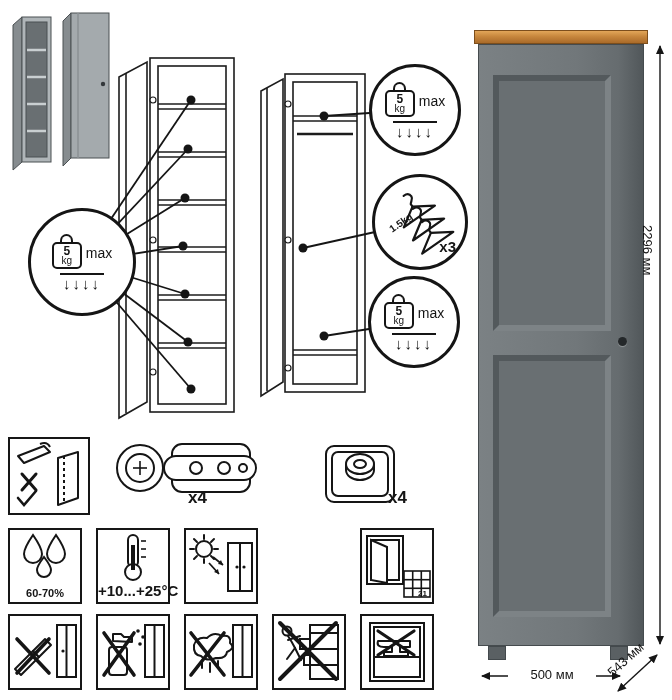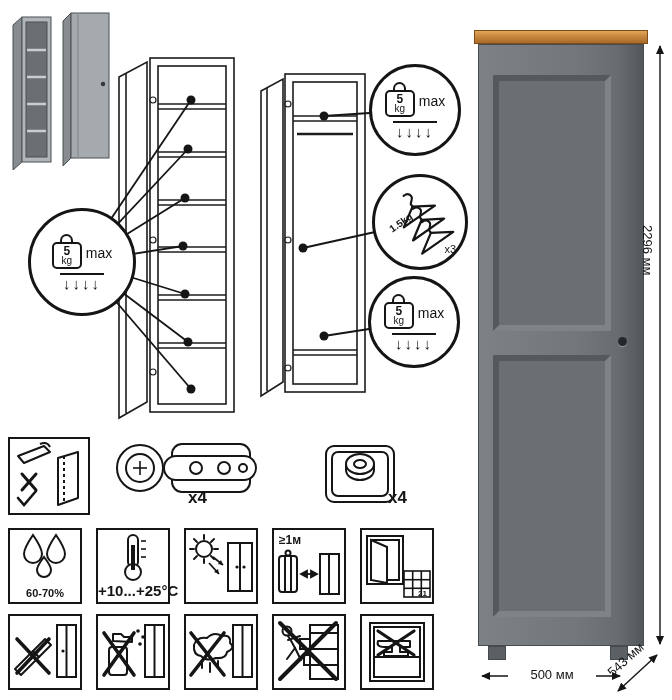--- a/index.html
+++ b/index.html
@@ -19,21 +19,21 @@
                    border:2.5px solid #151515; border-bottom:none; border-radius:7px 7px 0 0; box-sizing:border-box; }
   .kettle .val { font-size:12px; font-weight:bold; line-height:11px; }
   .kettle .unit { font-size:10px; line-height:8px; }
   .max-label { font-size:14px; margin-top:12px; }
   .arrow-row { margin-top:4px; border-top:2.5px solid #151515; padding:0 3px; font-size:15px;
                font-weight:bold; letter-spacing:2px; line-height:17px; }
   .callout.hanger { padding:0; }
   .callout.hanger svg { position:absolute; left:2px; top:0; }
   .hanger-load { position:absolute; left:13px; top:40px; font-size:10px; font-weight:bold;
                  transform:rotate(-35deg); }
-  .hanger-count { position:absolute; right:9px; bottom:12px; font-size:11px; font-weight:normal; }
+  .hanger-count { position:absolute; right:9px; bottom:12px; font-size:15px; font-weight:bold; }
 
   
   .wardrobe { position:absolute; left:478px; top:30px; width:166px; height:643px; z-index:2; }
   .w-top { position:absolute; left:-4px; top:0; width:174px; height:14px;
            background:linear-gradient(180deg,#e2a659 0%,#c7873d 45%,#a96a29 100%);
            border:1px solid #7c4e1c; box-sizing:border-box; }
   .w-body { position:absolute; left:0; top:14px; width:166px; height:602px;
             background:linear-gradient(90deg,#7b8184 0%,#71777a 60%,#666c6f 85%,#51575a 100%);
             border:1px solid #454b4e; box-sizing:border-box; }
   .w-panel { position:absolute; left:14px; width:118px; background:#696f72; border-style:solid;
@@ -352,40 +352,20 @@
         <path d="M33 43 l-5 -2 l4 -3 z" fill="#151515"></path>
       <g fill="#fff" stroke="#151515" stroke-width="2">
         <rect x="42" y="12" width="24" height="48"></rect>
         <line x1="54" y1="12" x2="54" y2="60"></line>
       </g>
       <circle cx="51" cy="36" r="1.6" fill="#151515"></circle>
         <circle cx="58" cy="36" r="1.6" fill="#151515"></circle>
     </svg>
   </div>
 
-  <div class="ibox" style="left:272px; top:528px">
-    <span class="caption-top">≥1м</span>
-    <svg width="70" height="52" viewBox="0 0 70 52" style="margin-top:18px">
-      <g fill="#fff" stroke="#151515" stroke-width="2">
-        <rect x="5" y="8" width="18" height="36" rx="3"></rect>
-        <line x1="11" y1="8" x2="11" y2="44"></line>
-          <line x1="17" y1="8" x2="17" y2="44"></line>
-        <circle cx="14" cy="5" r="2.5"></circle>
-      </g>
-      <g stroke="#151515" stroke-width="1.8" fill="#151515">
-        <line x1="27" y1="26" x2="43" y2="26"></line>
-        <path d="M27 26 l6 -3.2 v6.4 z"></path>
-          <path d="M43 26 l-6 -3.2 v6.4 z"></path>
-      </g>
-      <g fill="#fff" stroke="#151515" stroke-width="2">
-        <rect x="46" y="6" width="19" height="40"></rect>
-        <line x1="55" y1="6" x2="55" y2="46"></line>
-      </g>
-    </svg>
-  </div>
 
   <div class="ibox" style="left:360px; top:528px">
     <svg width="70" height="70" viewBox="0 0 70 70">
       <g fill="#fff" stroke="#151515" stroke-width="2">
         <rect x="5" y="5" width="36" height="48"></rect>
         <rect x="9" y="9" width="28" height="40"></rect>
         <polygon points="9,9 25,16 25,52 9,49"></polygon>
       </g>
       <g fill="#fff" stroke="#151515" stroke-width="1.6">
         <rect x="42" y="40" width="26" height="26"></rect>

